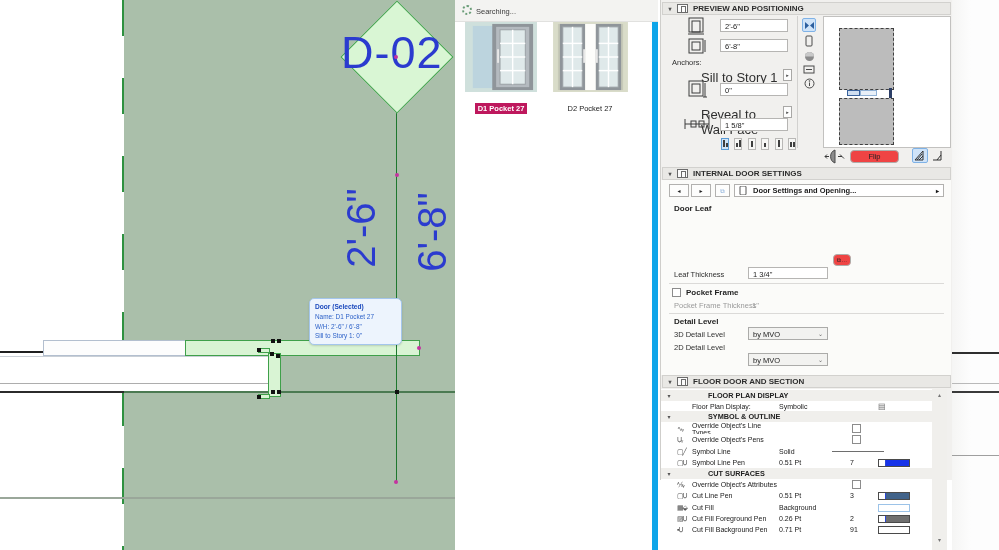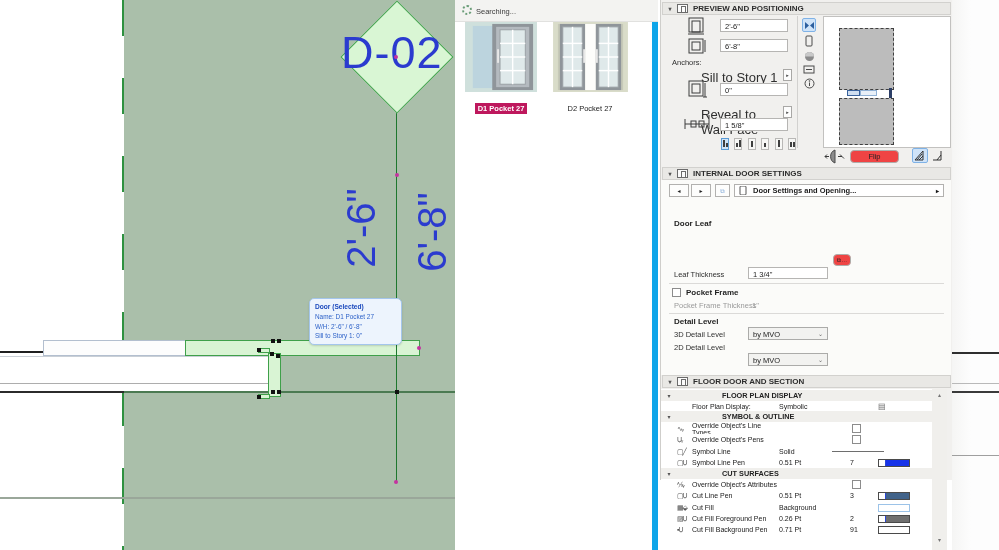--- a/index.html
+++ b/index.html
@@ -76,21 +76,21 @@
   .ddrop { background:#fff; border:1px solid #b2b1af; font-size:7.5px; font-weight:bold; color:#1a1a1a;
     display:flex; align-items:center; }
   .boldlbl { font-size:8px; font-weight:bold; color:#1f1f1f; }
   .dimlbl { font-size:7.5px; color:#9a9a9a; }
   .hrline { left:8px; width:275px; height:1px; background:#dbdad8; }
   .select { background:#f2f2f0; border:1px solid #ababa9; font-size:7.5px; color:#1c1c1c; padding:2px 0 0 4px; position:relative; }
   .select .chev { position:absolute; right:4px; top:2px; font-size:6px; color:#666; }
   .cb { width:9px; height:9px; background:#fff; border:1px solid #8c8c8c; }
   .grp { left:0; width:271px; height:11px; background:#f0efec; display:flex; align-items:center; }
   .grp .tri { width:16px; text-align:center; font-size:6px; color:#555; }
-  .grp .gt { font-size:7.3px; font-weight:bold; color:#222; margin-left:45px; }
+  .grp .gt { font-size:7.3px; font-weight:bold; color:#222; margin-left:31px; }
   .row { left:0; width:271px; height:11px; background:#fff; display:flex; align-items:center; font-size:7px; color:#202020; }
   .row .ric { width:31px; padding-left:16px; font-size:7px; color:#555; letter-spacing:-1px; }
   .row .rlbl { width:87px; }
   .row .rval { width:71px; }
   .row .rpen { width:28px; }
   .sw { width:32px; height:8px; border:1px solid #4a4a4a; background:#fff; display:flex; }
   .sw .tick { width:7px; height:100%; background:#fff; border-right:1px solid #2a46d8; }
   .sw .fill { flex:1; }
   .sw.blue .fill { background:#1733e8; }
   .sw.navy .fill { background:#41638a; }
@@ -339,21 +339,21 @@
   <div class="abs navbtn" style="left:30px;top:184px">▸</div>
   <div class="abs navbtn" style="left:54px;top:184px;width:15px;color:#7fa8d8">⧉</div>
   <div class="abs ddrop" style="left:73px;top:184px;width:210px;height:13px">
     <svg width="14" height="9" style="margin-left:4px">
         <rect x="1" y="0" width="6" height="9" rx="1" fill="none" stroke="#555"></rect>
       </svg>
     <span>Door Settings and Opening...</span>
     <span style="margin-left:auto;margin-right:4px;font-size:6px">▸</span>
   </div>
 
-  <div class="abs boldlbl" style="left:13px;top:219px">Door Leaf</div>
+  <div class="abs boldlbl" style="left:13px;top:204px">Door Leaf</div>
 
   <div class="abs btn" style="left:172px;top:254px;width:18px;height:12px;line-height:10px;font-size:6px">⧉<span>…</span></div>
 
   <div class="abs minilabel" style="left:13px;top:270px">Leaf Thickness</div>
   <div class="abs field" style="left:87px;top:267px;width:80px;height:12px">1 3/4"</div>
 
   <div class="abs hrline" style="top:283px"></div>
 
   <div class="abs cb" style="left:11px;top:288px"></div>
   <div class="abs boldlbl" style="left:25px;top:288px">Pocket Frame</div>

